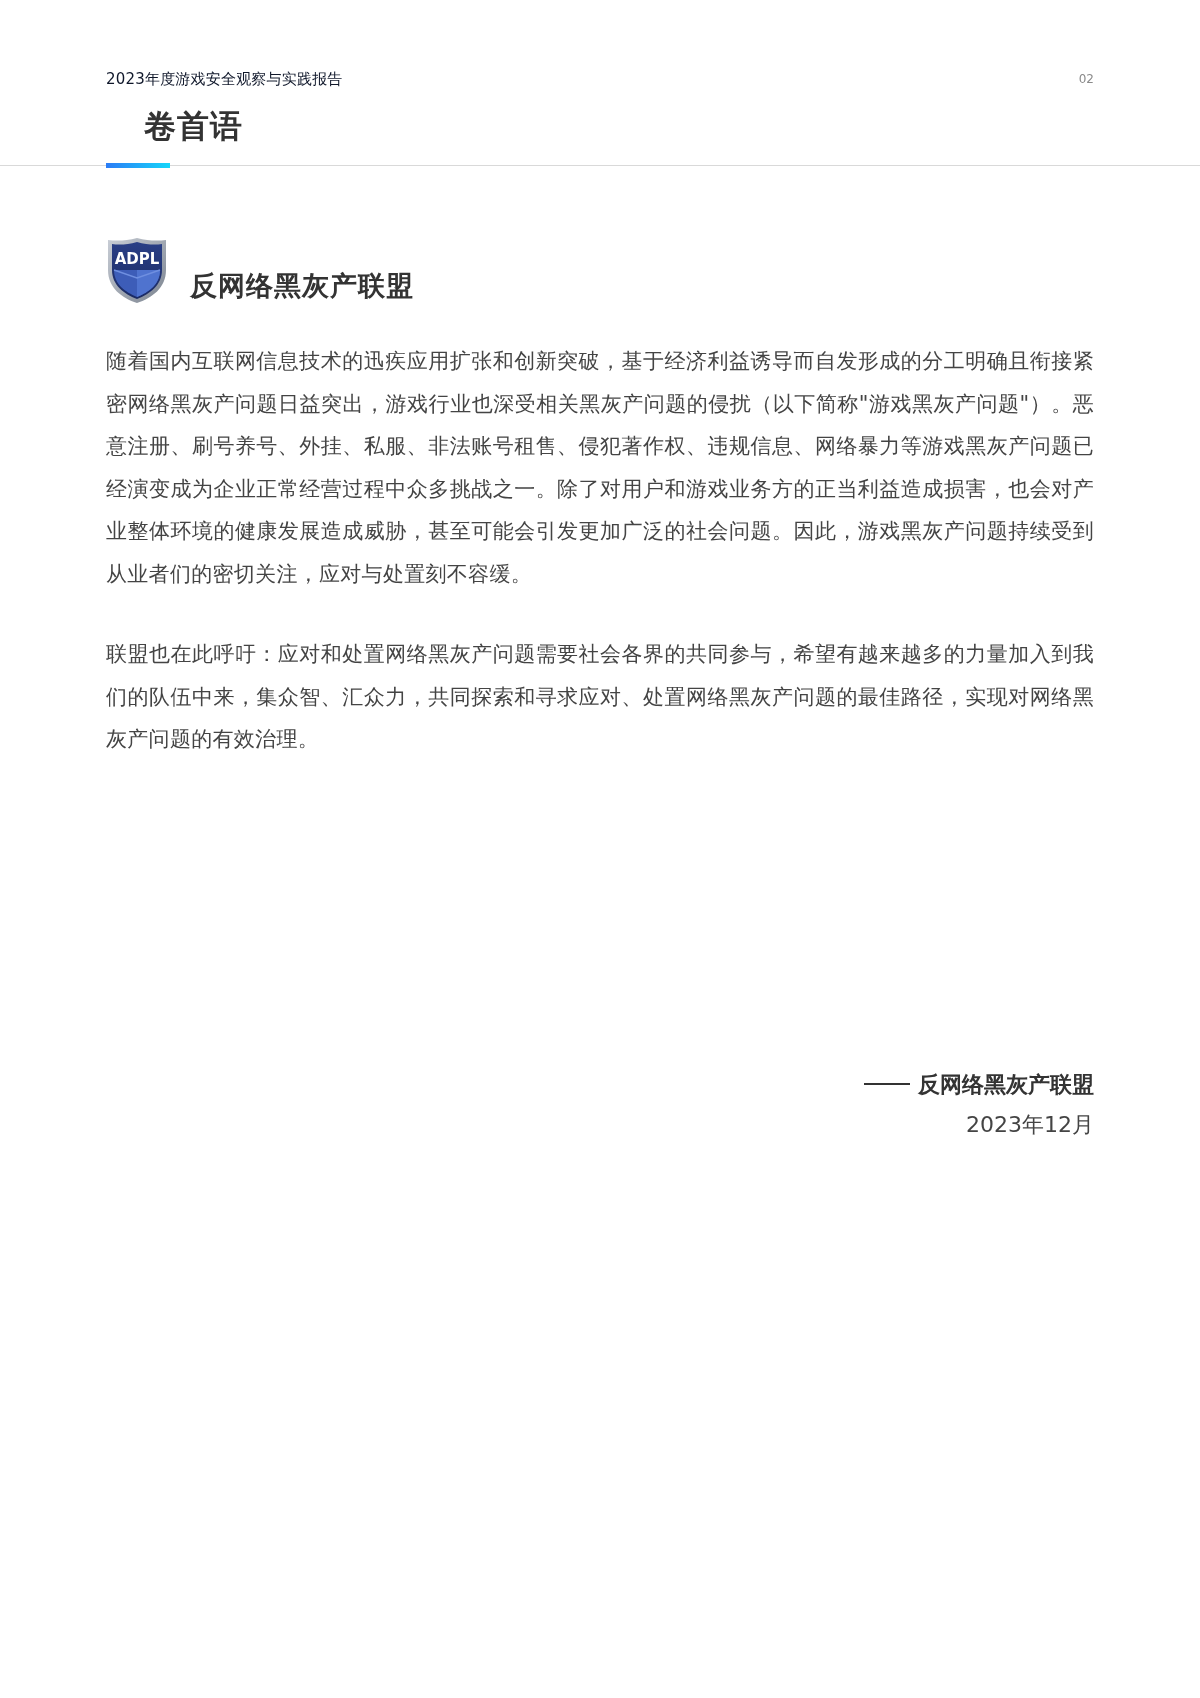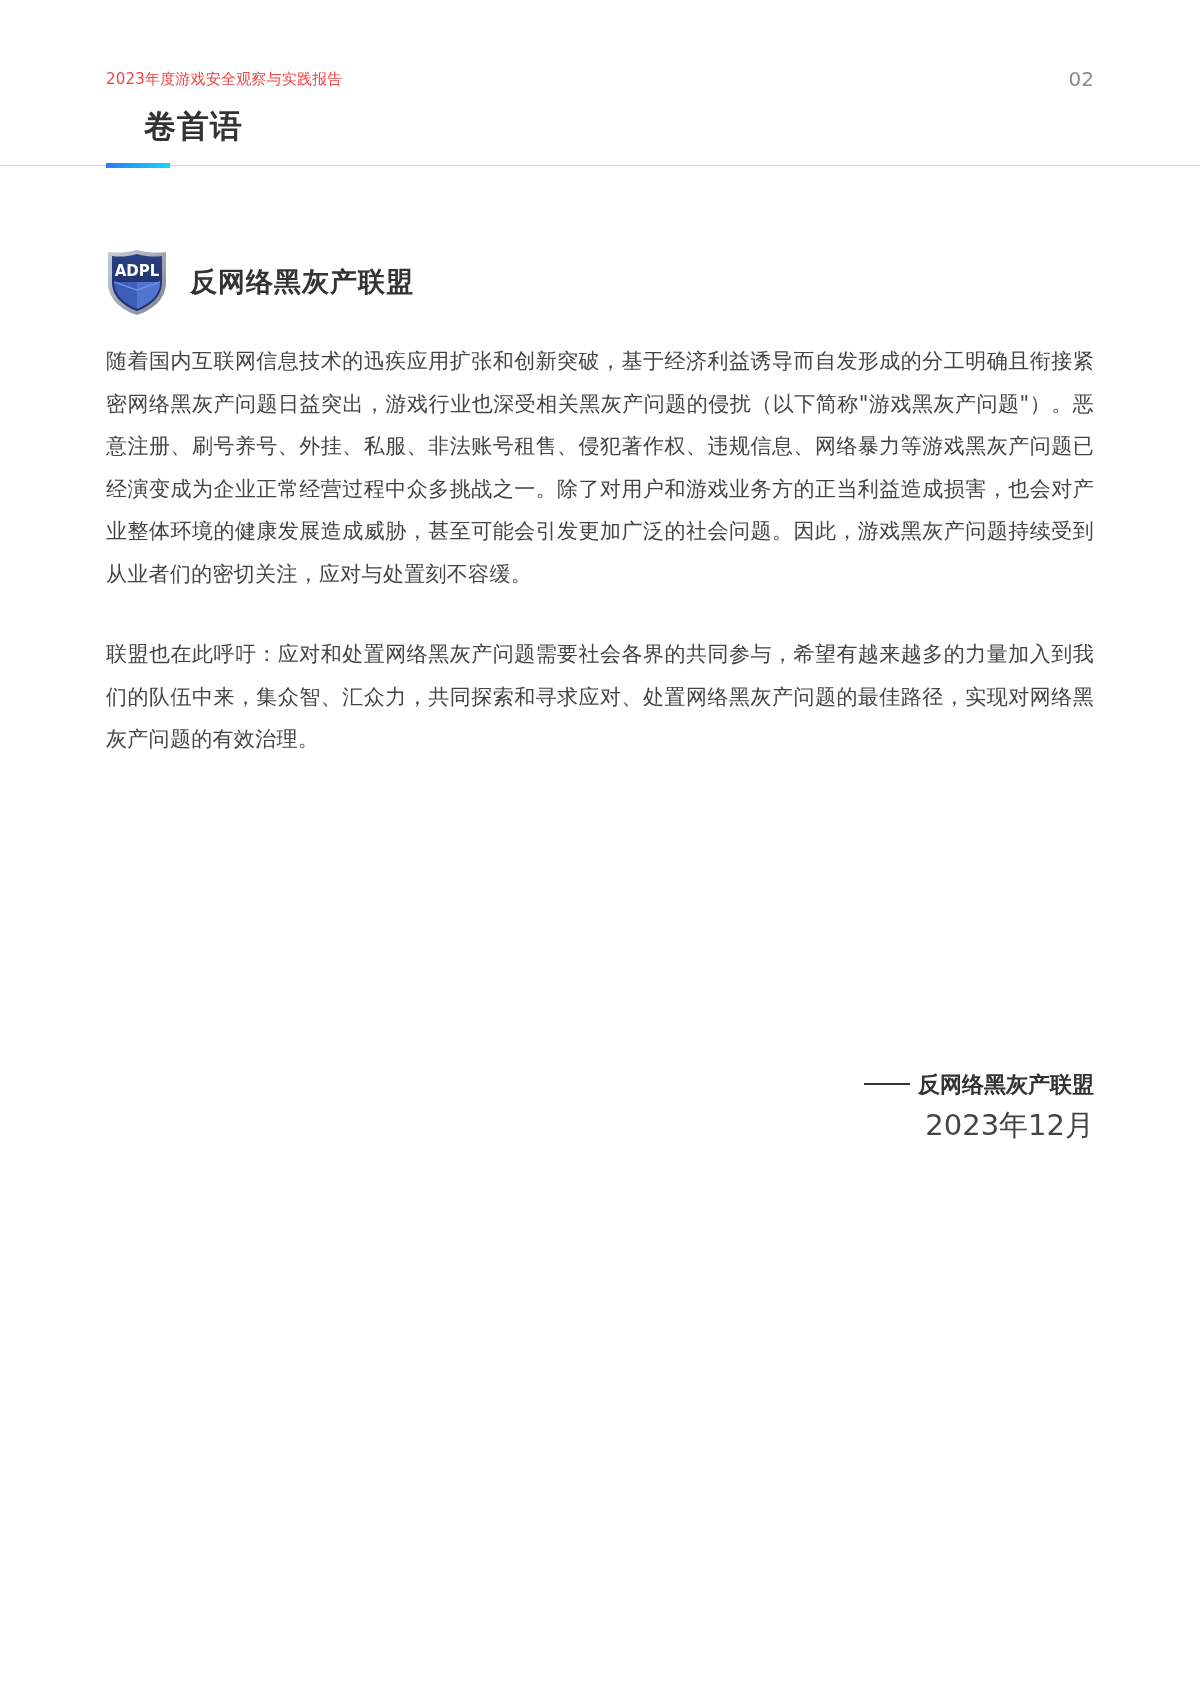--- a/index.html
+++ b/index.html
@@ -13,29 +13,29 @@
       position: relative;
       overflow: hidden;
       font-family: "DejaVu Sans", "Liberation Sans", sans-serif;
       color: #333333;
     }
     .header-doc-title {
       position: absolute;
       left: 106px;
       top: 69px;
       font-size: 15px;
-      color: #ef4444;
+      color: #0f172a;
       letter-spacing: 0.2px;
       line-height: 20px;
     }
     .header-page-num {
       position: absolute;
       right: 106px;
       top: 69px;
-      font-size: 20px;
+      font-size: 12px;
       color: #8a8a8a;
       line-height: 20px;
     }
     .section-title {
       position: absolute;
       left: 106px;
       top: 104px;
       font-size: 32px;
       font-weight: bold;
       color: #333333;
@@ -55,24 +55,24 @@
       position: absolute;
       left: 106px;
       top: 163px;
       width: 64px;
       height: 5px;
       background: linear-gradient(to right, #2b7cf6, #15d6fa);
     }
     .org-block {
       position: absolute;
       left: 106px;
-      top: 248px;
+      top: 236px;
       height: 68px;
       display: flex;
-      align-items: center;
+      align-items: flex-end;
     }
     .org-logo {
       width: 62px;
       height: 68px;
       display: block;
     }
     .org-name {
       margin-left: 22px;
       font-size: 27px;
       font-weight: bold;
@@ -111,21 +111,21 @@
       display: inline-block;
       width: 46px;
       height: 2px;
       background: #333333;
       vertical-align: middle;
       margin-right: 8px;
       position: relative;
       top: -2px;
     }
     .sig-date {
-      font-size: 29px;
+      font-size: 22px;
       color: #444444;
       line-height: 40px;
     }
   </style>
 </head>
 <body>
 
 <div>
 
   <div class="header-doc-title">2023年度游戏安全观察与实践报告</div>

